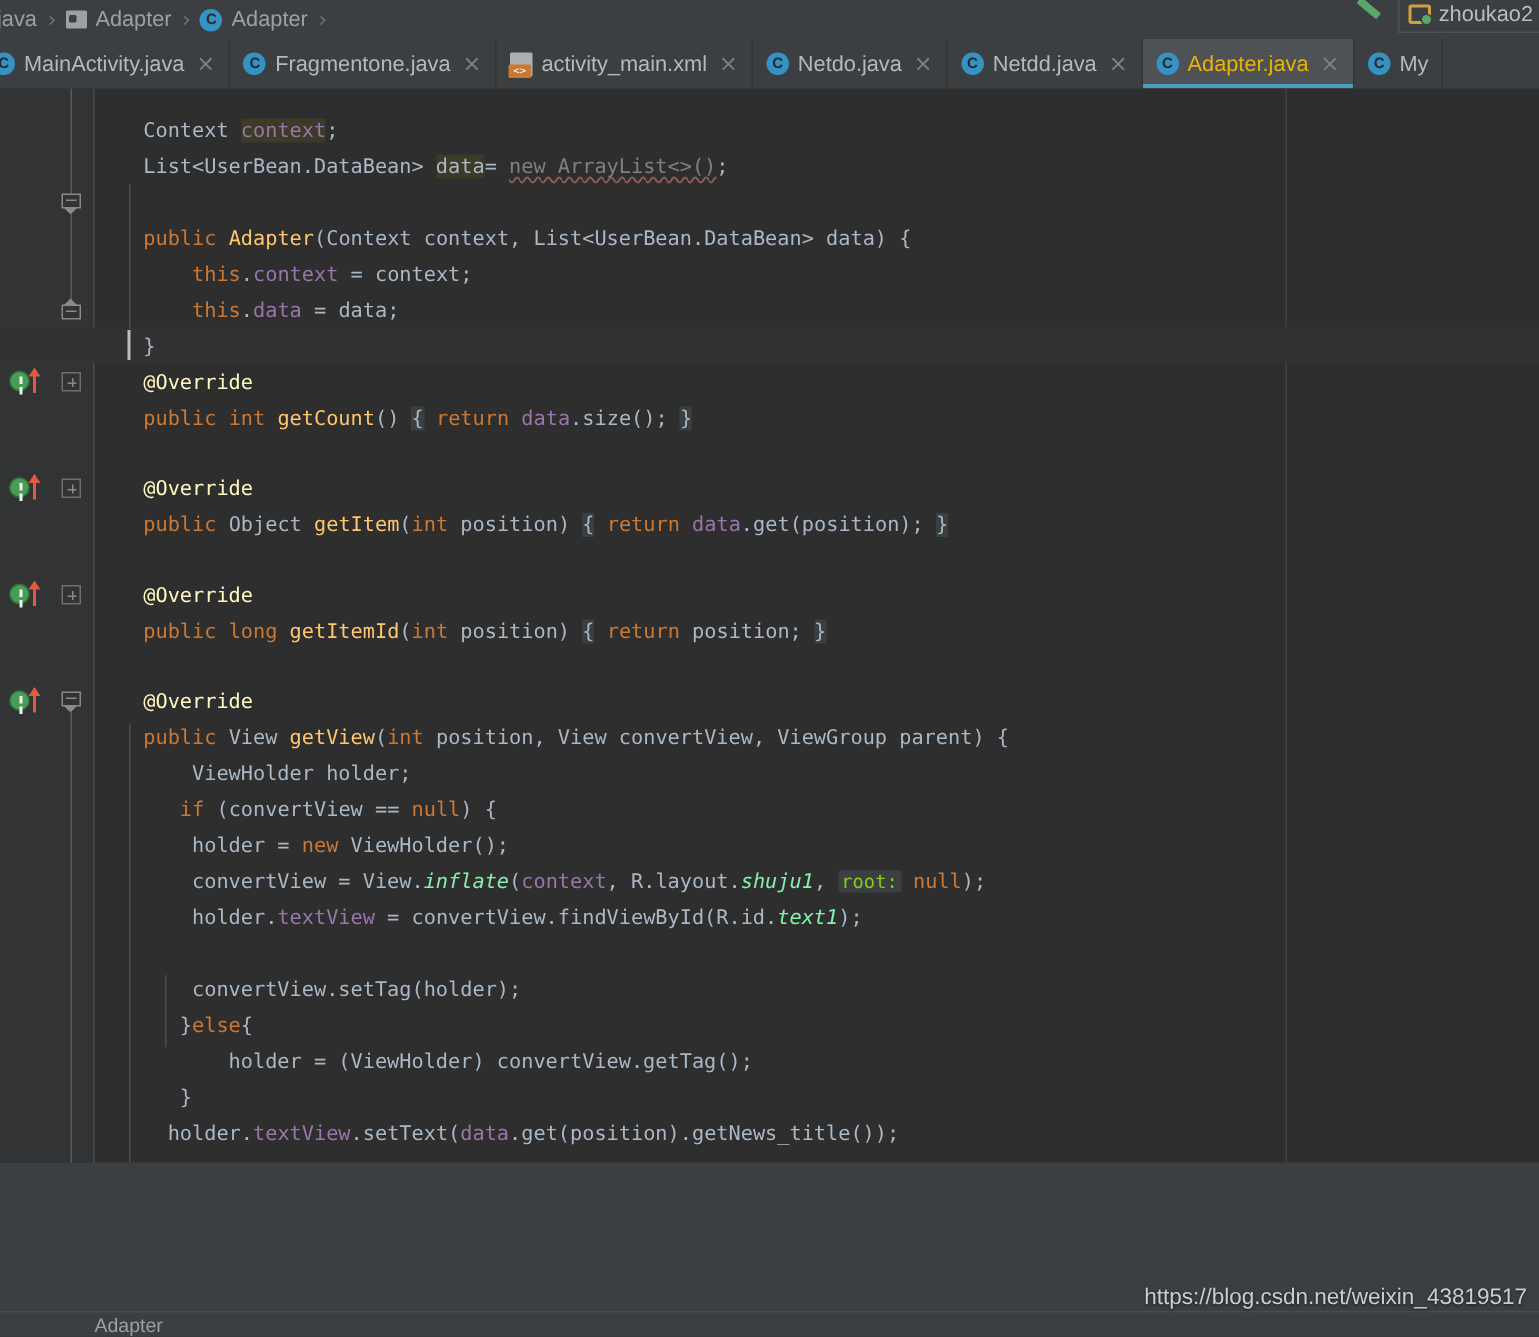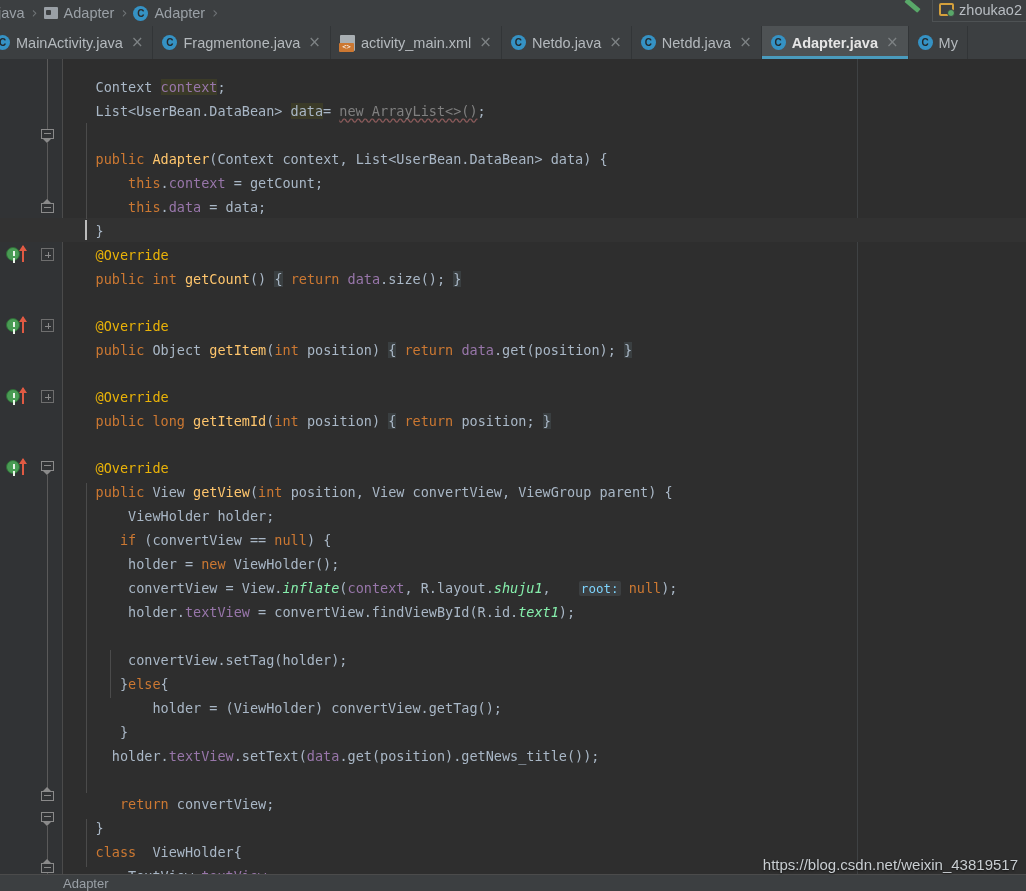--- a/index.html
+++ b/index.html
@@ -82,21 +82,21 @@
     display: flex; align-items: center; gap: 6px;
     padding: 0 9px; height: 33px; position: relative;
     border-right: 1px solid #323537; flex: none; cursor: default;
   }
   .tab.active { background: #4e5254; }
   .tab.active::after {
     content: ""; position: absolute; left: 0; right: 0; bottom: 0;
     height: 3px; background: #4a9bbd;
   }
   .tab-label { color: #b4b9bd; font-size: 14.5px; white-space: nowrap; }
-  .tab.active .tab-label { color: #e5e5e5; font-weight: bold; }
+  .tab.active .tab-label { color: #eab308; }
   .tab-close {
     color: #7d8284; font-size: 15px; line-height: 1;
     font-family: "DejaVu Sans", sans-serif; margin-left: 2px;
   }
   .ic-java {
     width: 15px; height: 15px; border-radius: 50%; flex: none;
     background: #3592c4; color: #23282b;
     font-size: 10px; font-weight: bold; line-height: 15px; text-align: center;
   }
   .ic-xml {
@@ -105,21 +105,21 @@
   }
   .ic-xml::after {
     content: "<>"; position: absolute; left: -1px; bottom: -1px;
     width: 15px; height: 9px; background: #cc7832; color: #fff;
     font-size: 7px; line-height: 9px; text-align: center;
     font-family: "DejaVu Sans Mono", monospace; border-radius: 1px;
   }
 
   
   .editor {
-    position: absolute; top: 59px; left: 0; width: 1026px; height: 815px;
+    position: absolute; top: 59px; left: 0; width: 1026px; height: 716px;
     background: #2e2e2e; overflow: hidden;
   }
   .gutter-icons {
     position: absolute; top: 0; left: 0; width: 32px; height: 815px;
     background: #313335;
   }
   .gutter-fold {
     position: absolute; top: 0; left: 32px; width: 31px; height: 815px;
     background: #313335; border-right: 1px solid #4b4b4b;
   }
@@ -143,30 +143,30 @@
   .caret {
     position: absolute; width: 2px; height: 20px; background: #bbbbbb;
   }
   
   .ind-guide { position: absolute; width: 1px; background: #4b4b4b; }
 
   
   .kw   { color: #cc7832; }
   .fld  { color: #9876aa; }
   .mth  { color: #ffc66d; }
-  .anno { color: #eab308; }
+  .anno { color: #fef9c3; }
   .txt  { color: #a9b7c6; }
   .punc { color: #a9b7c6; }
   .dim  { color: #808080; }
   .ital { color: #86efac; font-style: italic; }
   .hl-ident { background: #3b3b28; }
   .hl-brace { background: #3a3f41; }
   .hint {
-    background: #3c3f41; color: #7dd3fc; border-radius: 2px;
-    padding: 0 2px; font-size: 12.5px; margin-left: 20px;
+    background: #3c3f41; color: #84cc16; border-radius: 2px;
+    padding: 0 2px; font-size: 12.5px;
   }
   .squig {
     text-decoration: underline;
     text-decoration-style: wavy;
     text-decoration-color: #8b5a5a;
     text-underline-offset: 2px;
   }
 
   
   .g-override {
@@ -382,21 +382,21 @@
       <div class="ind-guide" style="top:424px; left:23px; height:310px;"></div>
       <div class="ind-guide" style="top:591px; left:47px; height:48px;"></div>
       <div class="ind-guide" style="top:760px; left:23px; height:48px;"></div>
 
       <div class="line" style="top:16px;"><span class="txt">    Context </span><span class="fld hl-ident">context</span><span class="punc">;</span></div>
 
       <div class="line" style="top:40px;"><span class="txt">    List&lt;UserBean.DataBean&gt; </span><span class="txt hl-ident">data</span><span class="punc">= </span><span class="dim squig">new ArrayList&lt;&gt;()</span><span class="punc">;</span></div>
 
       <div class="line" style="top:88px;"><span class="txt">    </span><span class="kw">public </span><span class="mth">Adapter</span><span class="punc">(</span><span class="txt">Context context, List&lt;UserBean.DataBean&gt; data</span><span class="punc">) {</span></div>
 
-      <div class="line" style="top:112px;"><span class="txt">        </span><span class="kw">this</span><span class="punc">.</span><span class="fld">context</span><span class="txt"> = getCount</span><span class="punc">;</span></div>
+      <div class="line" style="top:112px;"><span class="txt">        </span><span class="kw">this</span><span class="punc">.</span><span class="fld">context</span><span class="txt"> = context</span><span class="punc">;</span></div>
 
       <div class="line" style="top:136px;"><span class="txt">        </span><span class="kw">this</span><span class="punc">.</span><span class="fld">data</span><span class="txt"> = data</span><span class="punc">;</span></div>
 
       <div class="line" style="top:160px;"><span class="txt">    }</span></div>
 
       <div class="line" style="top:184px;"><span class="anno">    @Override</span></div>
 
       <div class="line" style="top:208px;"><span class="txt">    </span><span class="kw">public </span><span class="kw">int </span><span class="mth">getCount</span><span class="punc">()</span><span class="txt"> </span><span class="hl-brace punc">{</span><span class="txt"> </span><span class="kw">return </span><span class="fld">data</span><span class="punc">.</span><span class="txt">size()</span><span class="punc">;</span><span class="txt"> </span><span class="hl-brace punc">}</span></div>
 
       <div class="line" style="top:255px;"><span class="anno">    @Override</span></div>

